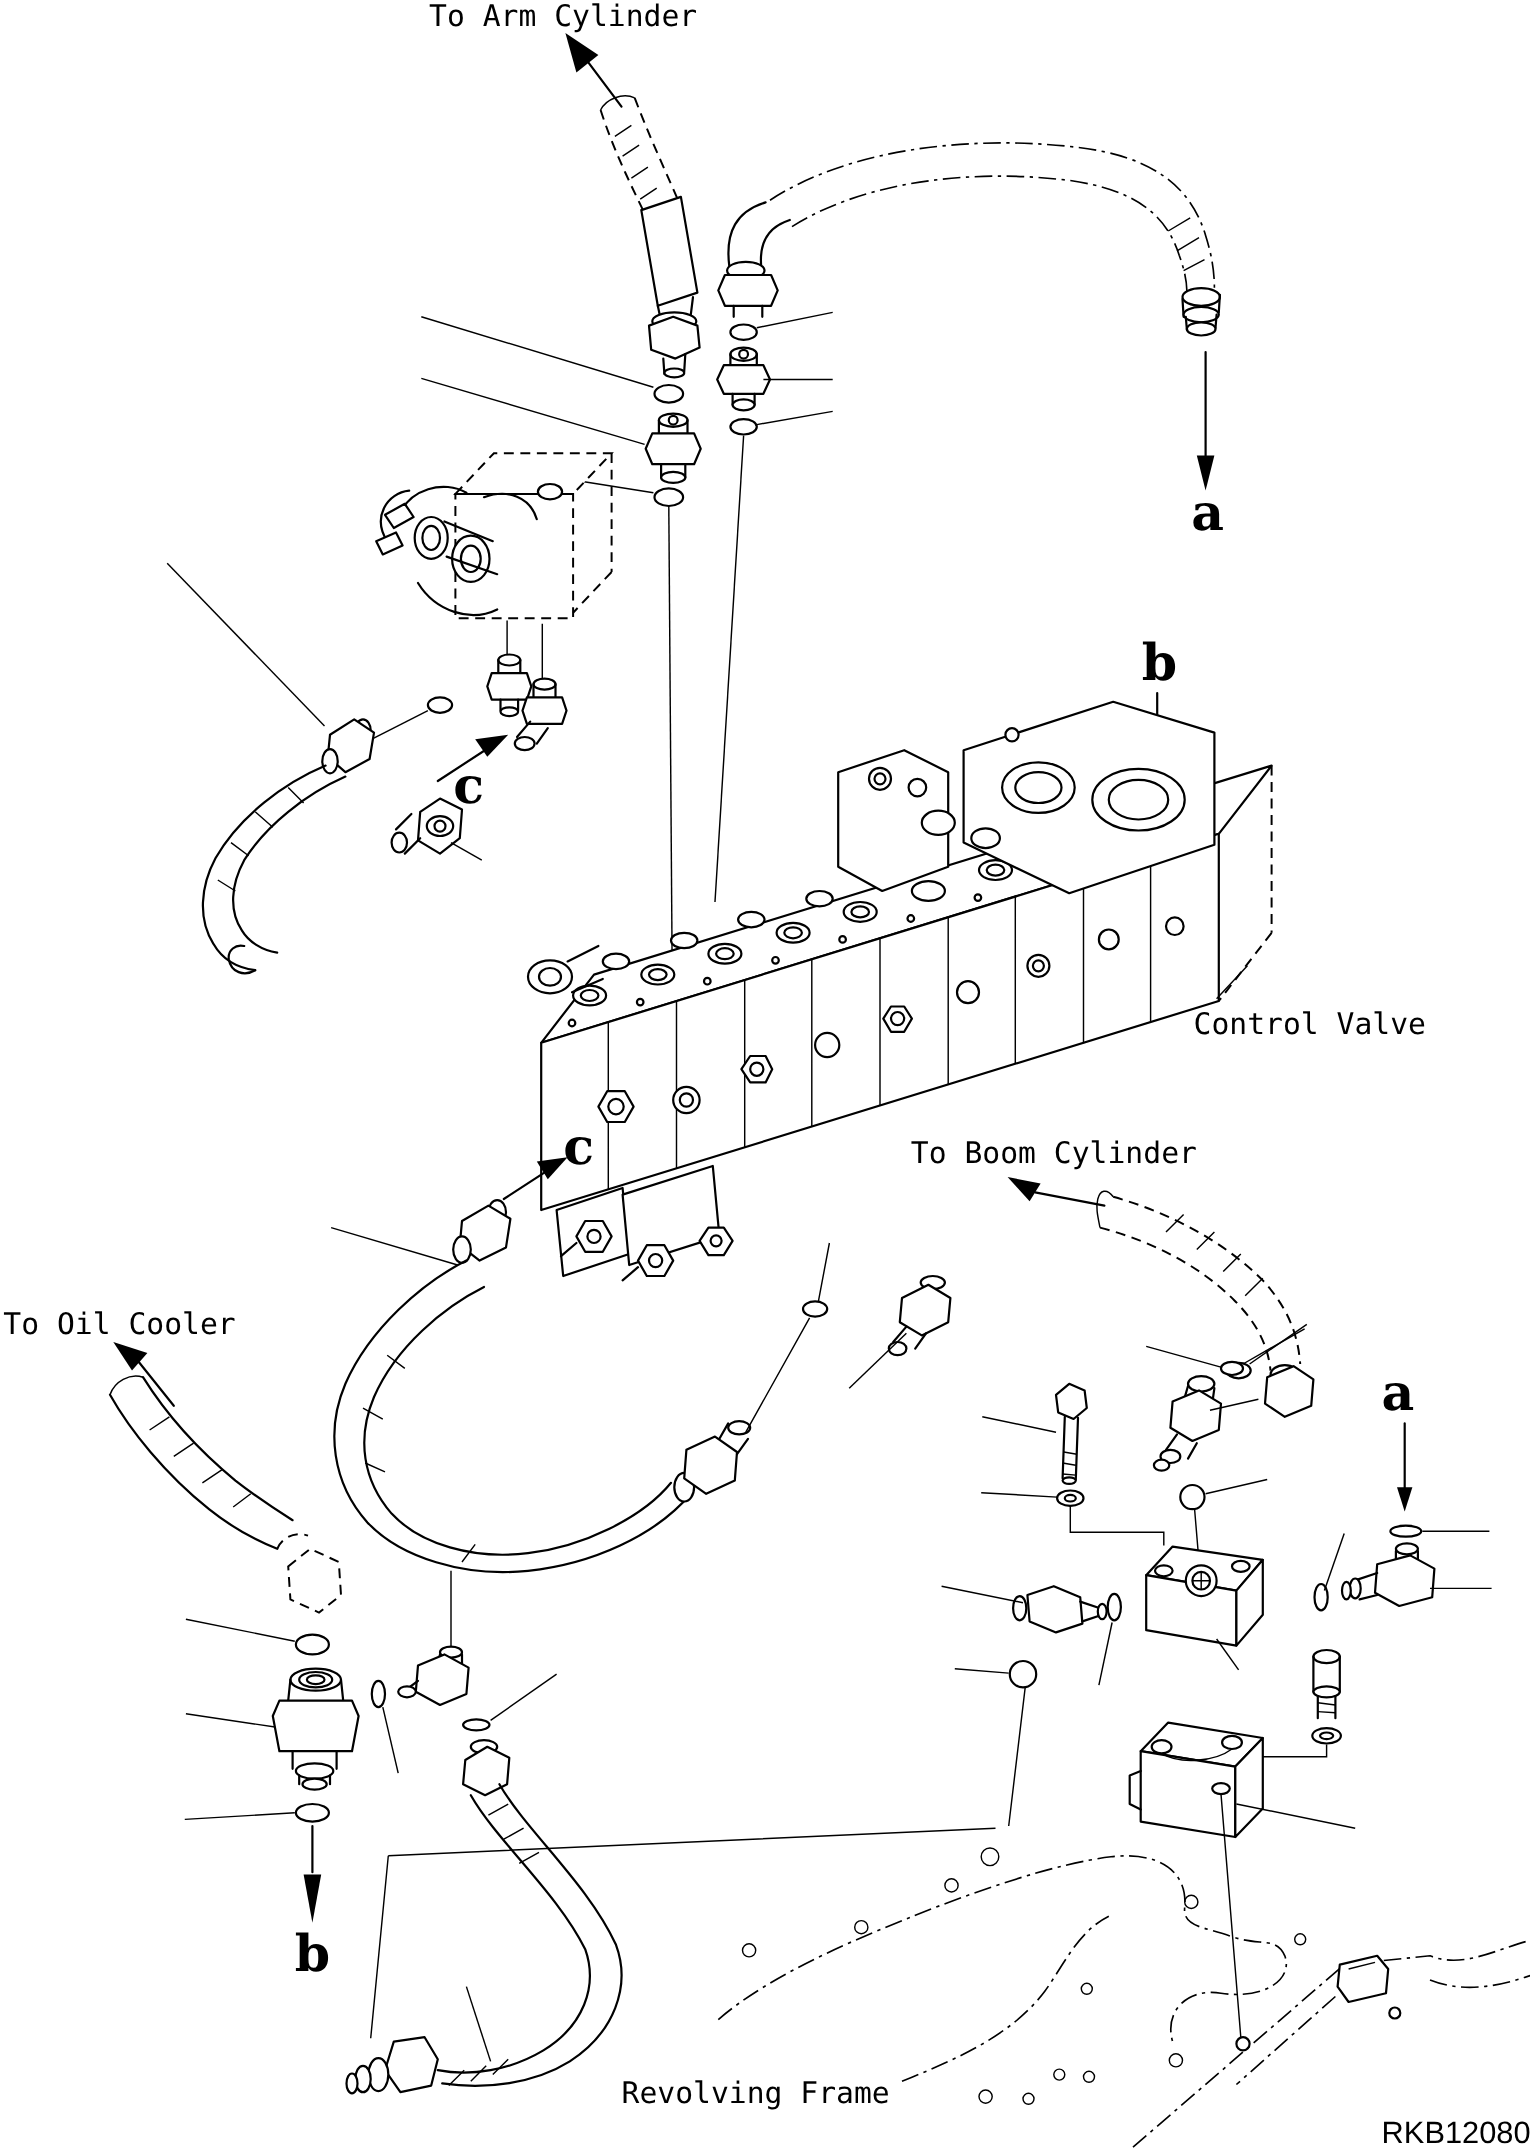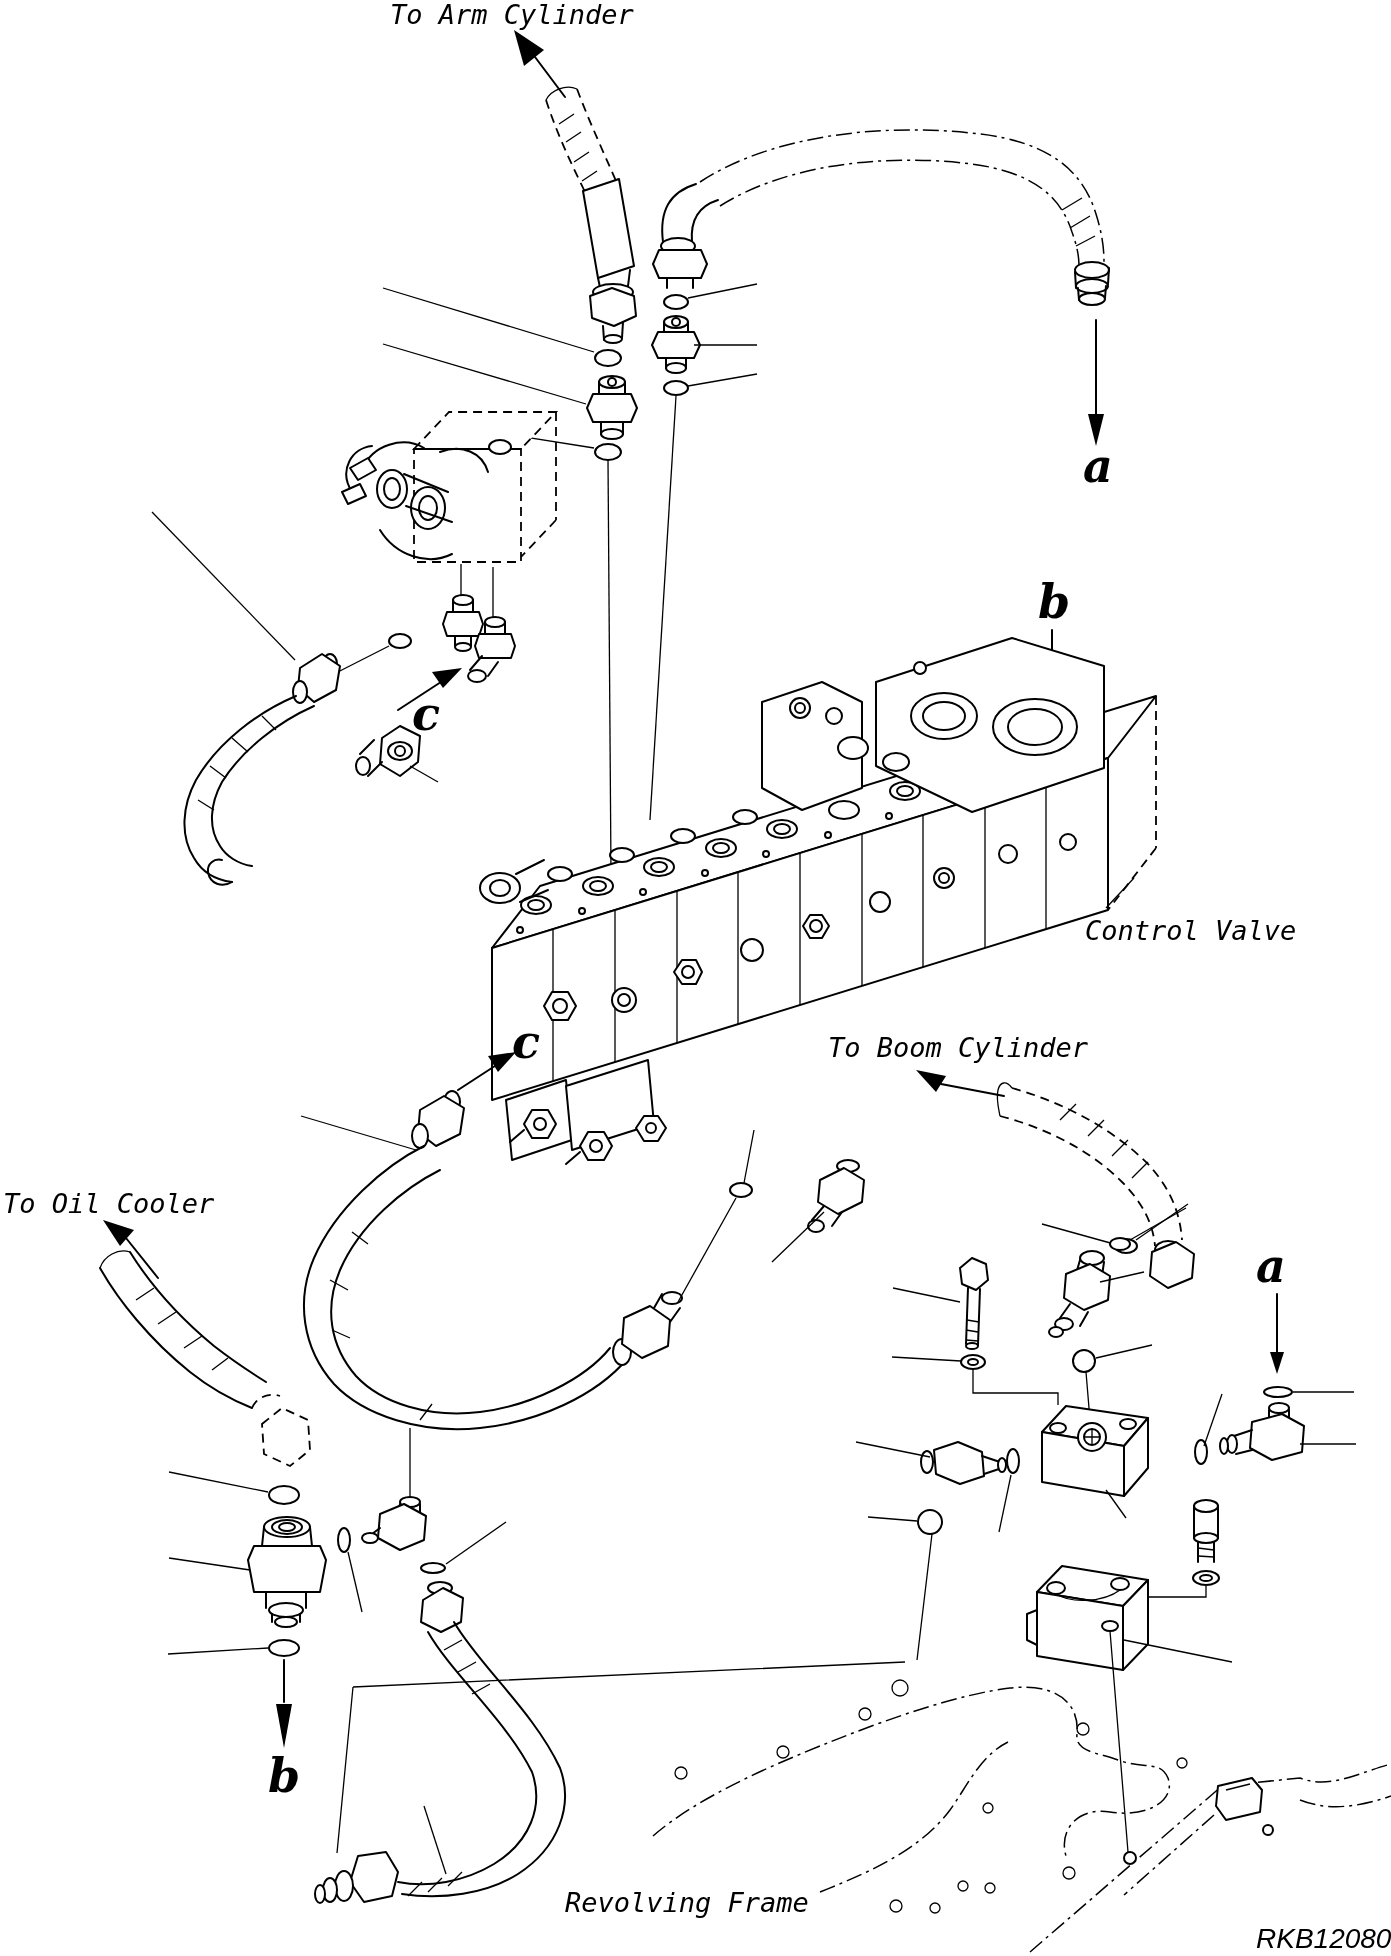--- a/index.html
+++ b/index.html
@@ -1,17 +1,17 @@
 <!DOCTYPE html>
 <html style="--line: #000000; --bg: #ffffff;"><head>
 <meta charset="utf-8">
 <style>
   :root{ --line:#000; --bg:#fff; }
   html,body{margin:0;padding:0;background:var(--bg);}
-  .page{position:relative;width:1391px;height:1956px;background:var(--bg);overflow:hidden;font-style:italic;}
+  .page{position:relative;width:1391px;height:1956px;background:var(--bg);overflow:hidden;}
   svg{display:block}
   .ln{fill:none;stroke:var(--line);stroke-width:2;stroke-linecap:round;stroke-linejoin:round;}
   .thin{fill:none;stroke:var(--line);stroke-width:1.3;}
   .wf{fill:#fff;stroke:var(--line);stroke-width:2;stroke-linejoin:round;}
   .blk{fill:var(--line);stroke:none;}
   .dash{fill:none;stroke:var(--line);stroke-width:1.8;stroke-dasharray:9 6;}
   .dashf{fill:#fff;stroke:var(--line);stroke-width:1.8;stroke-dasharray:9 6;}
   .ddot{fill:none;stroke:var(--line);stroke-width:1.5;stroke-dasharray:16 5 3 5;}
   .lbl{font-family:"DejaVu Sans Mono","Liberation Mono",monospace;font-size:27px;fill:var(--line);}
   .mark{font-family:"DejaVu Serif","Liberation Serif",serif;font-size:46px;font-weight:bold;fill:var(--line);}

